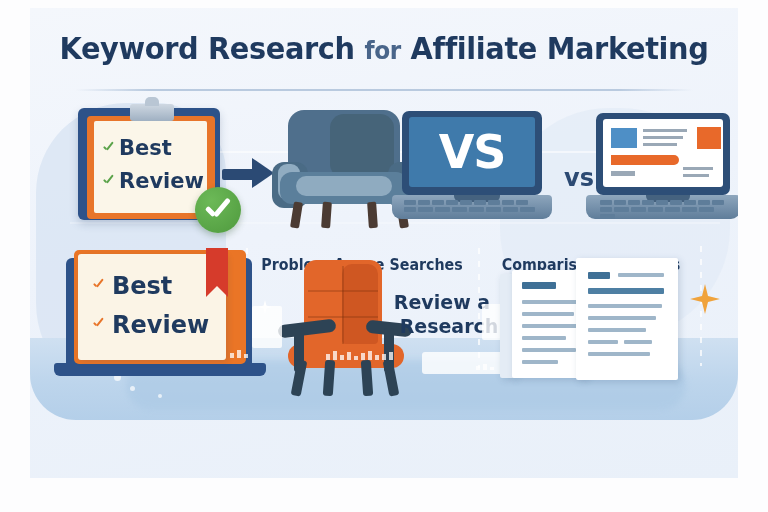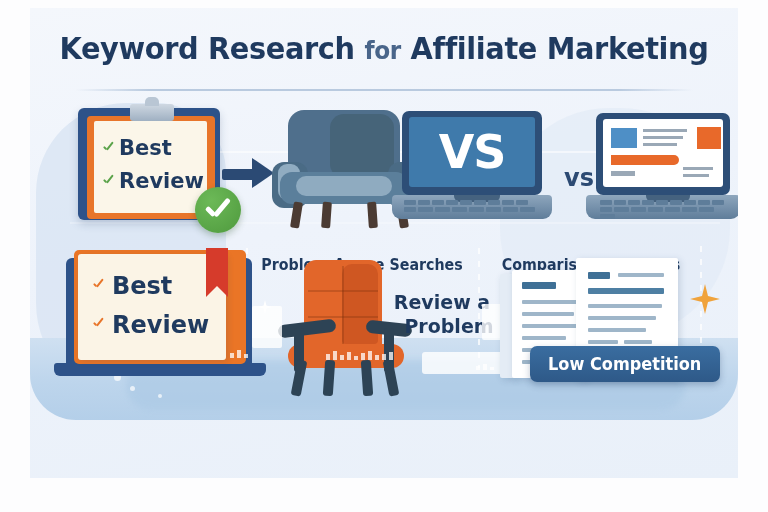--- a/index.html
+++ b/index.html
@@ -440,21 +440,21 @@
       <div class="post" style="left:14px;"></div>
       <div class="post" style="left:104px;"></div>
       <div class="leg" style="left:14px;transform:rotate(11deg);"></div>
       <div class="leg" style="left:44px;transform:rotate(4deg);"></div>
       <div class="leg" style="left:82px;transform:rotate(-4deg);"></div>
       <div class="leg" style="left:106px;transform:rotate(-11deg);"></div>
     </div>
 
     <div class="solve">
       <div>Review a</div>
-      <div style="margin-left:14px;">Problem</div>
+      <div style="margin-left:14px;">Research</div>
     </div>
     <div class="slab"></div>
     <div class="tinypaper" style="left:222px;top:298px;width:30px;height:42px;"></div>
     <div class="tinypaper" style="left:452px;top:296px;width:26px;height:36px;"></div>
     <div class="tinybars" style="left:200px;top:340px;height:10px;">
       <i style="height:5px"></i>
         <i style="height:8px"></i>
         <i style="height:4px"></i>
     </div>
     <div class="tinybars" style="left:296px;top:342px;height:10px;">
@@ -487,23 +487,20 @@
         <div class="dl dark" style="left:12px;top:30px;width:76px;height:6px;"></div>
         <div class="dl" style="left:12px;top:46px;width:74px;"></div>
         <div class="dl" style="left:12px;top:58px;width:68px;"></div>
         <div class="dl" style="left:12px;top:70px;width:58px;"></div>
         <div class="dl" style="left:12px;top:82px;width:30px;"></div>
         <div class="dl" style="left:48px;top:82px;width:28px;"></div>
         <div class="dl" style="left:12px;top:94px;width:62px;"></div>
       </div>
     </div>
 
-    <div class="badge-low">
-      <span>Low Competition</span>
-    </div>
     <div class="tinybars" style="left:446px;top:354px;height:8px;">
       <i style="height:4px"></i>
         <i style="height:6px"></i>
         <i style="height:3px"></i>
     </div>
 
   </div>
 </div>
 
 </body></html>

